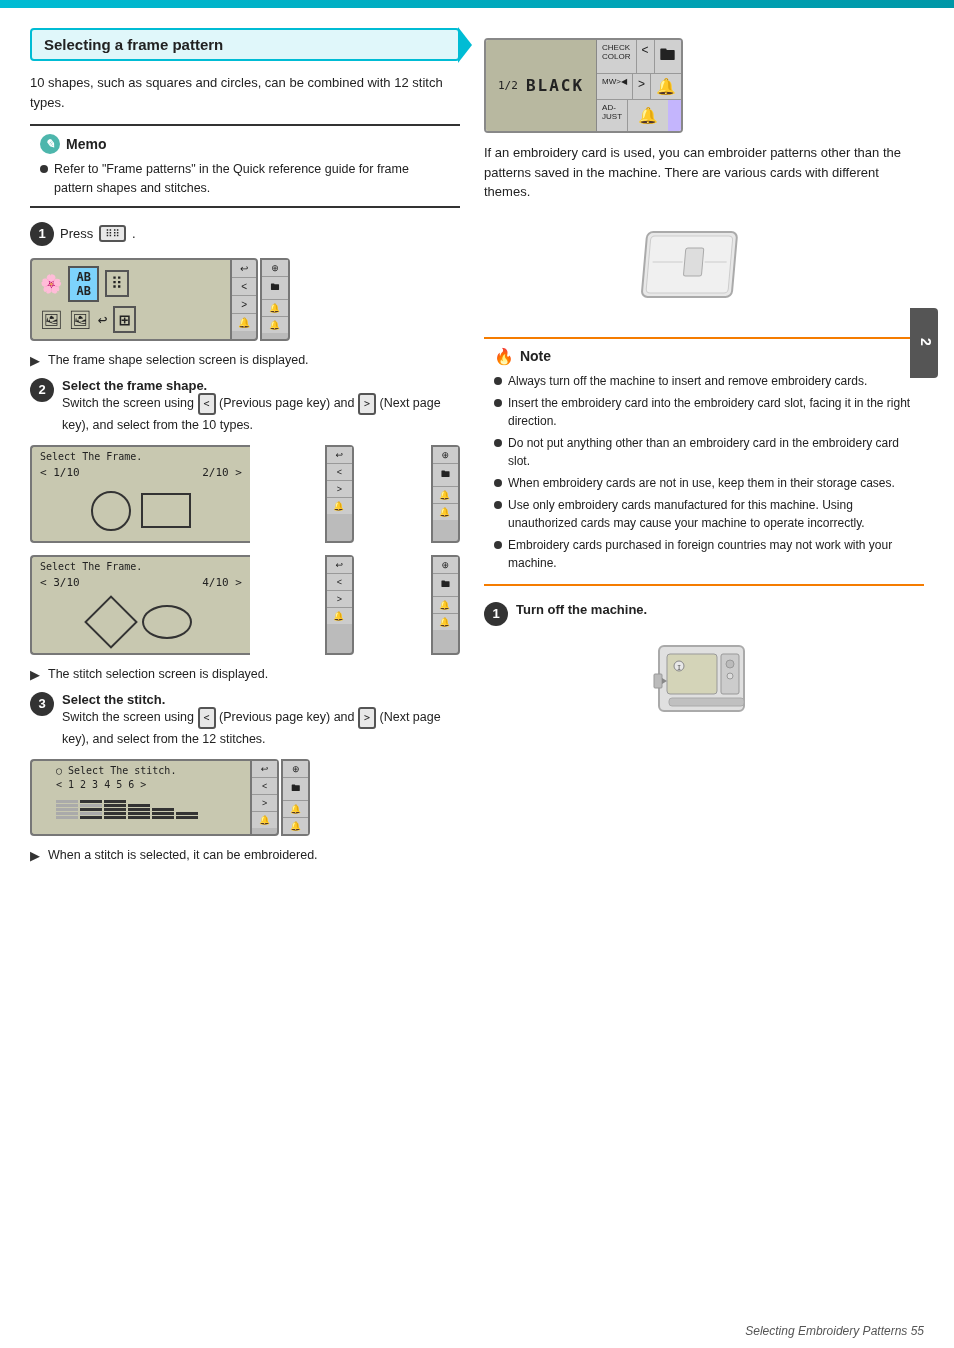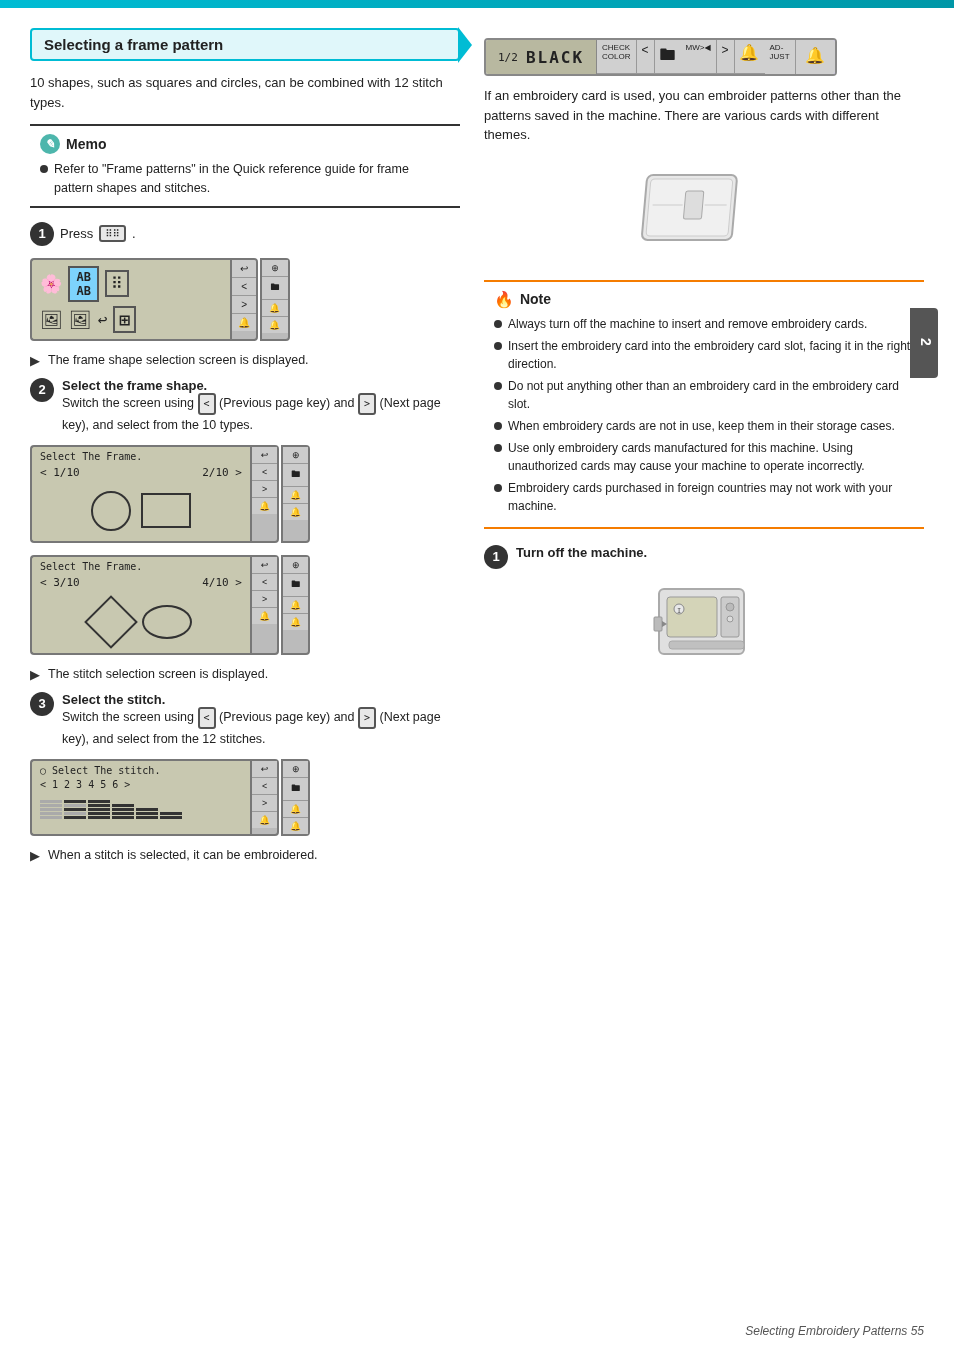--- a/index.html
+++ b/index.html
@@ -176,20 +176,21 @@
       margin: 6px 0 10px 0;
     }
     .step-bold {
       font-weight: bold;
     }
     
     .frame-screen {
       display: flex;
       align-items: stretch;
       margin: 8px 0 12px 0;
+      justify-content: space-between;
     }
     .frame-main {
       background: #c8c8b0;
       border: 2px solid #777;
       border-right: none;
       border-radius: 4px 0 0 4px;
       padding: 4px 8px;
       font-family: monospace;
       font-size: 11px;
       min-width: 220px;
@@ -252,21 +253,21 @@
     
     .stitch-screen {
       display: flex;
       margin: 8px 0 12px 0;
     }
     .stitch-main {
       background: #c8c8b0;
       border: 2px solid #777;
       border-right: none;
       border-radius: 4px 0 0 4px;
-      padding: 4px 8px;
+      padding: 4px 24px;
       font-family: monospace;
       font-size: 11px;
       min-width: 220px;
     }
     
     .machine-display {
       display: flex;
       gap: 2px;
       margin: 10px 0;
       align-items: center;
@@ -579,21 +580,21 @@
   </div>
 
   <div class="right-column">
 
     <div class="machine-display">
       <div style="border:2px solid #888; border-radius:4px; overflow:hidden; display:inline-flex;">
         <div style="background:#b8b8a0; padding:6px 12px; display:flex; align-items:center; gap:8px; border-right:1px solid #888; font-family:monospace;">
           <span style="font-size:11px;">1/2</span>
           <span style="font-size:16px; font-weight:bold; letter-spacing:2px;">BLACK</span>
         </div>
-        <div style="display:flex; background:#c4b5fd;">
+        <div style="display:flex; flex-direction:column; background:#c4b5fd;">
           <div style="display:flex; border-bottom:1px solid #999;">
             <div style="padding:3px 5px; border-right:1px solid #999; font-size:8px; background:#d0d0d0; cursor:pointer;">CHECK<br>COLOR</div>
             <div style="padding:3px 5px; border-right:1px solid #999; font-size:12px; background:#d0d0d0; cursor:pointer;">&lt;</div>
             <div style="padding:3px 5px; font-size:16px; background:#d0d0d0; cursor:pointer;">🖿</div>
           </div>
           <div style="display:flex; border-bottom:1px solid #999;">
             <div style="padding:3px 5px; border-right:1px solid #999; font-size:8px; background:#d0d0d0; cursor:pointer;">MW&gt;◀</div>
             <div style="padding:3px 5px; border-right:1px solid #999; font-size:12px; background:#d0d0d0; cursor:pointer;">&gt;</div>
             <div style="padding:3px 5px; font-size:16px; background:#d0d0d0; cursor:pointer;">🔔</div>
           </div>

